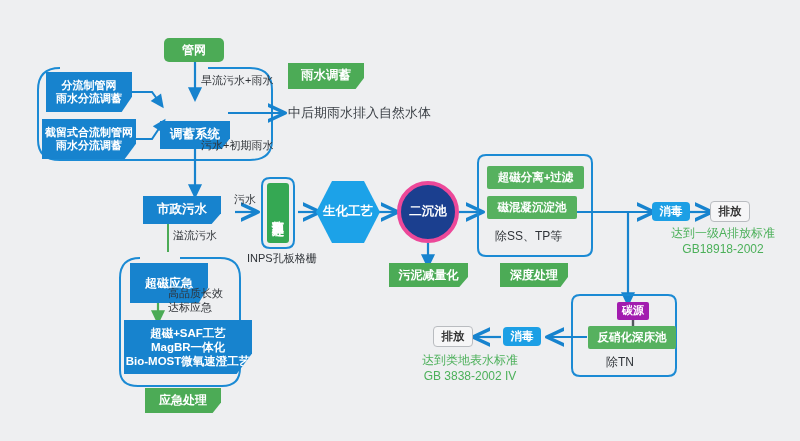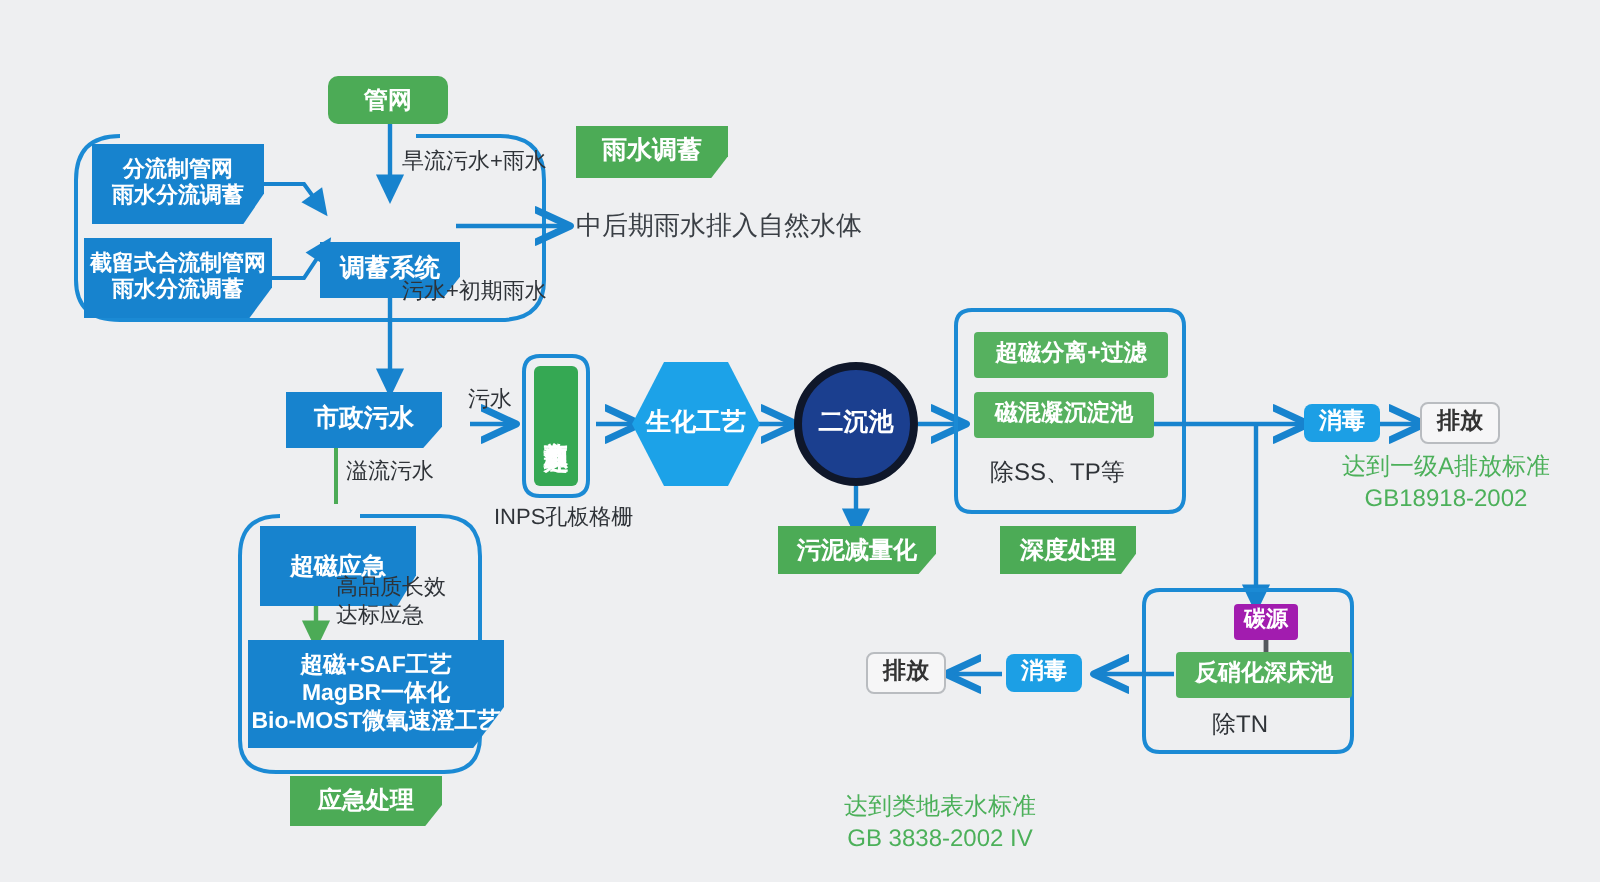--- a/index.html
+++ b/index.html
@@ -82,21 +82,21 @@
     background: #1ca2e8;
     color: #ffffff;
     font-weight: bold;
     clip-path: polygon(25% 0%, 75% 0%, 100% 50%, 75% 100%, 25% 100%, 0% 50%);
   }
   .circle-node {
     background: #1b3f8f;
     color: #ffffff;
     font-weight: bold;
     border-radius: 50%;
-    border: 4px solid #0f172a;
+    border: 4px solid #ec4899;
   }
   .vert-green {
     background: #35a853;
     color: #ffffff;
     font-weight: bold;
     border-radius: 3px;
     writing-mode: vertical-rl;
     letter-spacing: 1px;
     line-height: 1;
   }
@@ -257,18 +257,18 @@
 
   <div class="lbl" style="left:495px; top:228px; font-size:12px;">除SS、TP等</div>
 
   <div class="lbl" style="left:606px; top:354px; font-size:12px;">除TN</div>
 
   <div class="lbl-green" style="left:648px; top:225px; width:150px; font-size:12px;">
     <div>达到一级A排放标准</div>
     <div>GB18918-2002</div>
   </div>
 
-  <div class="lbl-green" style="left:395px; top:352px; width:150px; font-size:12px;margin-top:43px;">
+  <div class="lbl-green" style="left:395px; top:352px; width:150px; font-size:12px;">
     <div>达到类地表水标准</div>
     <div>GB 3838-2002 IV</div>
   </div>
 
 </div>
 
 </body></html>

